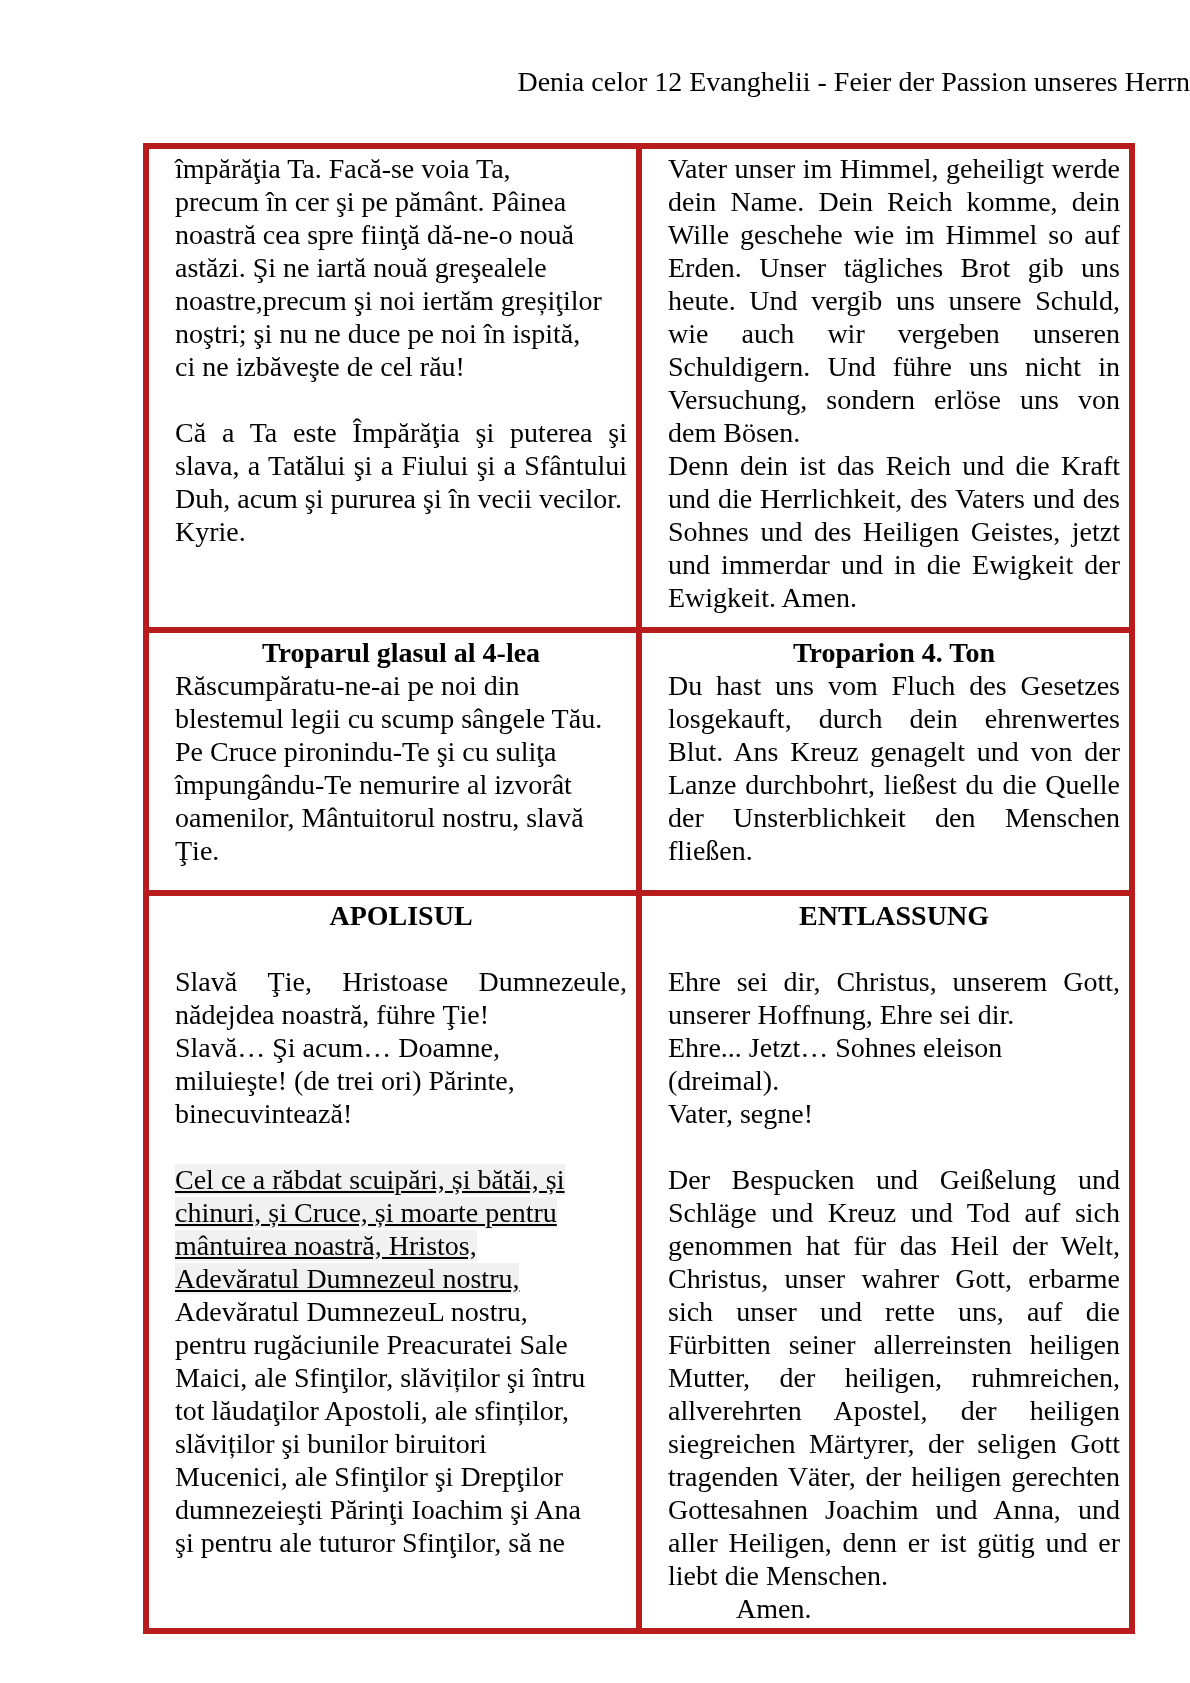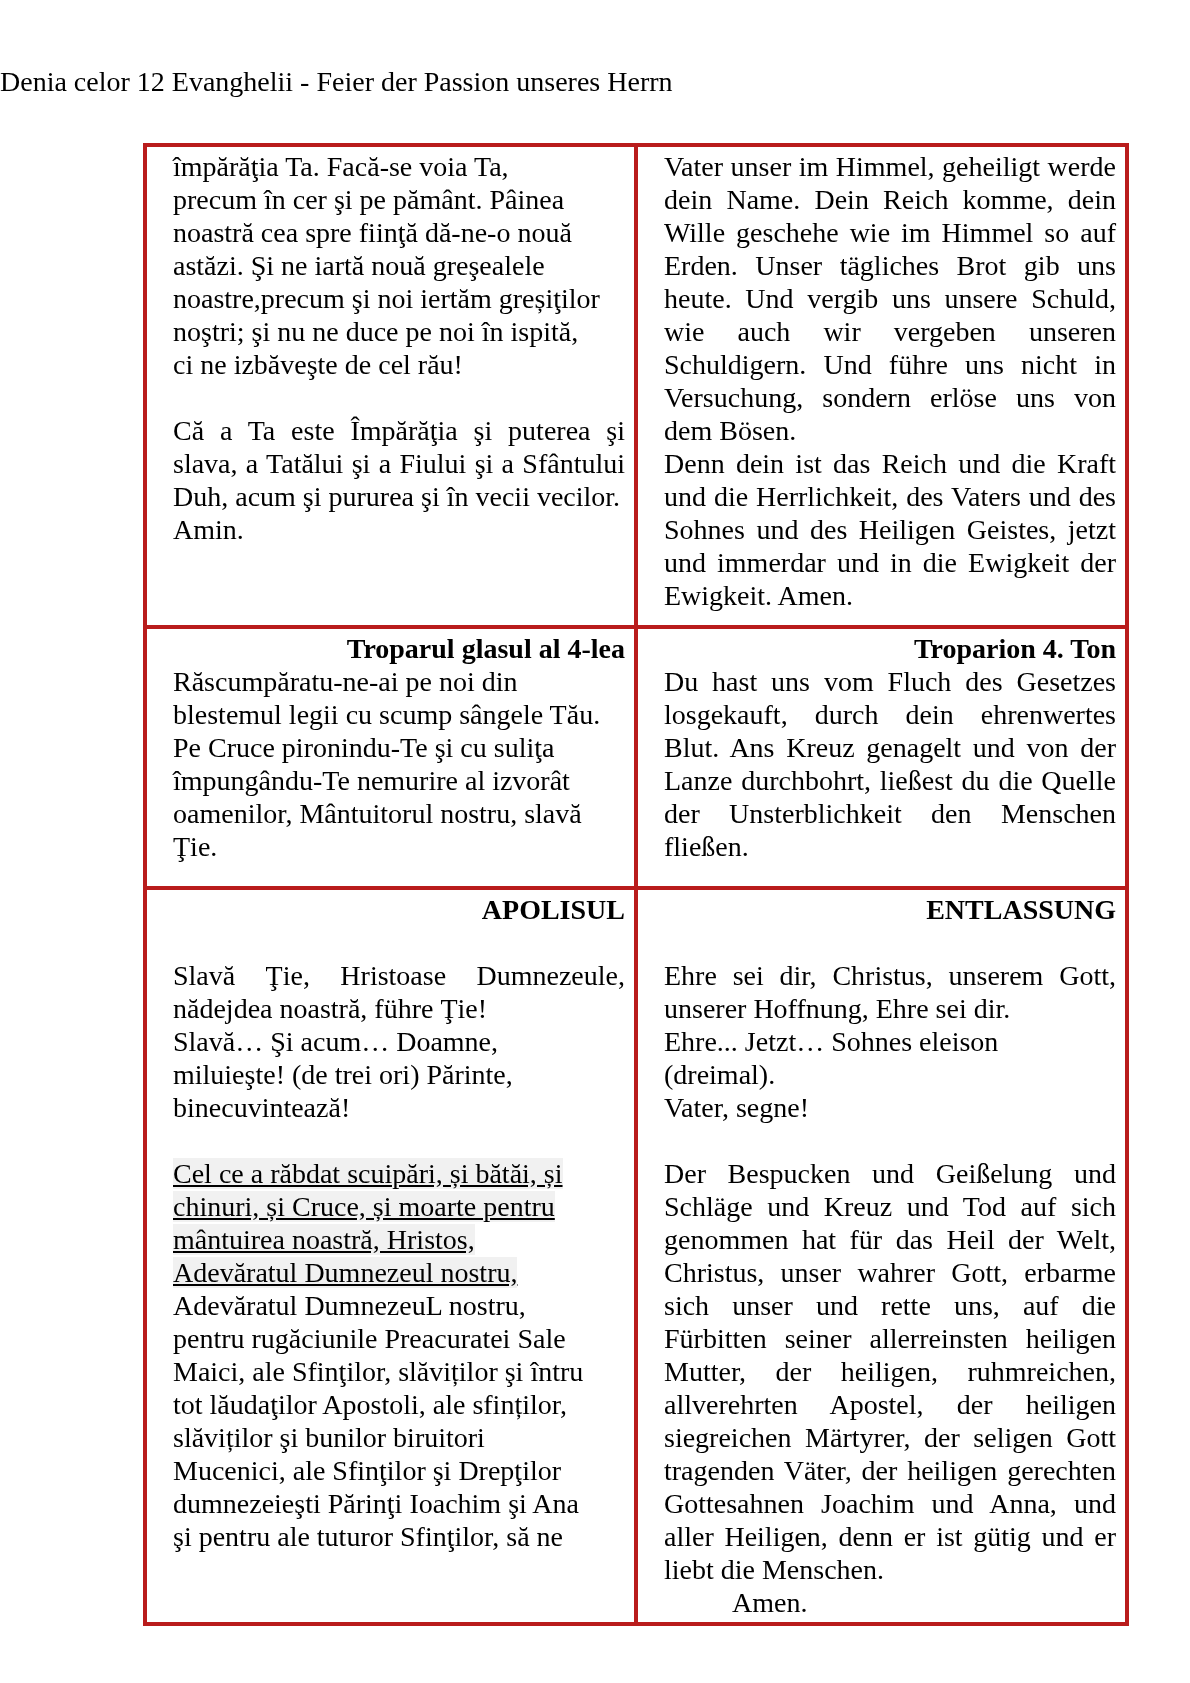--- a/index.html
+++ b/index.html
@@ -6,41 +6,41 @@
   .page{
     position:relative;
     width:1190px;height:1683px;
     background:#ffffff;
     font-family:"Liberation Serif","DejaVu Serif",serif;
     color:#000;
     overflow:hidden;
   }
   .header{
     position:absolute;top:66px;left:0;width:100%;
-    text-align:left;font-size:28px;
+    text-align:right;font-size:28px;
   }
   table.prayer-table{
     position:absolute;left:143px;top:143px;
     border-collapse:collapse;table-layout:fixed;
     width:905px;
   }
   table.prayer-table td{
-    border:4px solid #b91c1c;
+    border:6px solid #b91c1c;
     vertical-align:top;
     padding:3px 9px 3px 26px;
     font-size:28px;line-height:33px;
     width:452px;
     overflow:hidden;
   }
   td.r1{height:472px;}
   td.r2{height:251px;}
   td.r3{height:666px;}
   .ragged{white-space:pre-line;text-align:left;}
   .just{text-align:justify;}
-  .title{font-weight:bold;text-align:right;white-space:pre-line;}
+  .title{font-weight:bold;text-align:center;white-space:pre-line;}
   .blank{height:33px;}
   .hl{background:var(--hl,#f1f1f1);text-decoration:underline;}
   .indent{padding-left:68px;}
   .footer{
     position:absolute;top:1586px;left:0;width:100%;
     text-align:center;
     font-family:"DejaVu Sans","Liberation Sans",sans-serif;
     font-size:23px;
   }
 </style>
@@ -57,21 +57,21 @@
       <td class="r1">
         <div class="ragged">împărăţia Ta. Facă-se voia Ta,
 precum în cer şi pe pământ. Pâinea
 noastră cea spre fiinţă dă-ne-o nouă
 astăzi. Şi ne iartă nouă greşealele
 noastre,precum şi noi iertăm greșiţilor
 noştri; şi nu ne duce pe noi în ispită,
 ci ne izbăveşte de cel rău!</div>
         <div class="blank"></div>
         <div class="just">Că a Ta este Împărăţia şi puterea şi slava, a Tatălui şi a Fiului şi a Sfântului Duh, acum şi pururea şi în vecii vecilor.</div>
-        <div class="ragged">Amin.</div>
+        <div class="ragged">Kyrie.</div>
       </td>
       <td class="r1">
         <div class="just">Vater unser im Himmel, geheiligt werde dein Name. Dein Reich komme, dein Wille geschehe wie im Himmel so auf Erden. Unser tägliches Brot gib uns heute. Und vergib uns unsere Schuld, wie auch wir vergeben unseren Schuldigern. Und führe uns nicht in Versuchung, sondern erlöse uns von dem Bösen.</div>
         <div class="just">Denn dein ist das Reich und die Kraft und die Herrlichkeit, des Vaters und des Sohnes und des Heiligen Geistes, jetzt und immerdar und in die Ewigkeit der Ewigkeit.  Amen.</div>
       </td>
     </tr>
     <tr>
       <td class="r2">
         <div class="title">Troparul glasul al 4-lea</div>
         <div class="ragged">Răscumpăratu-ne-ai pe noi din

